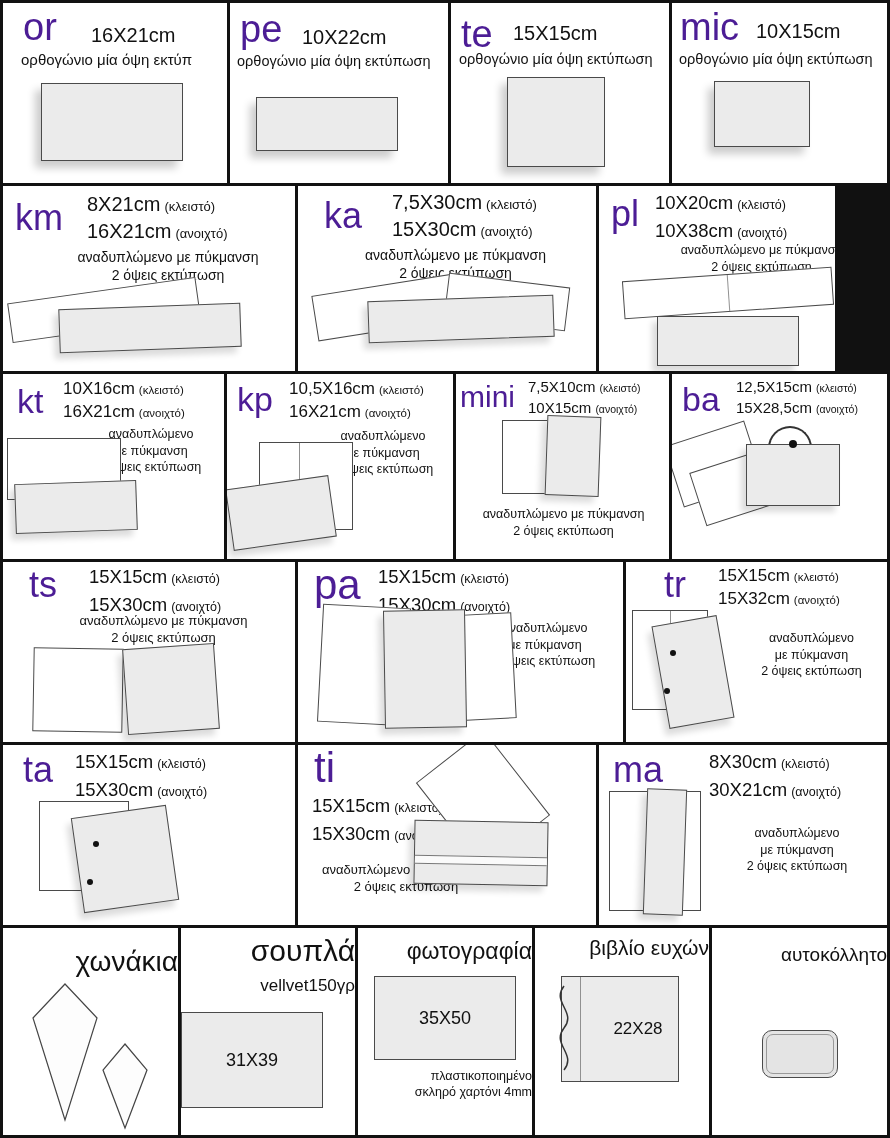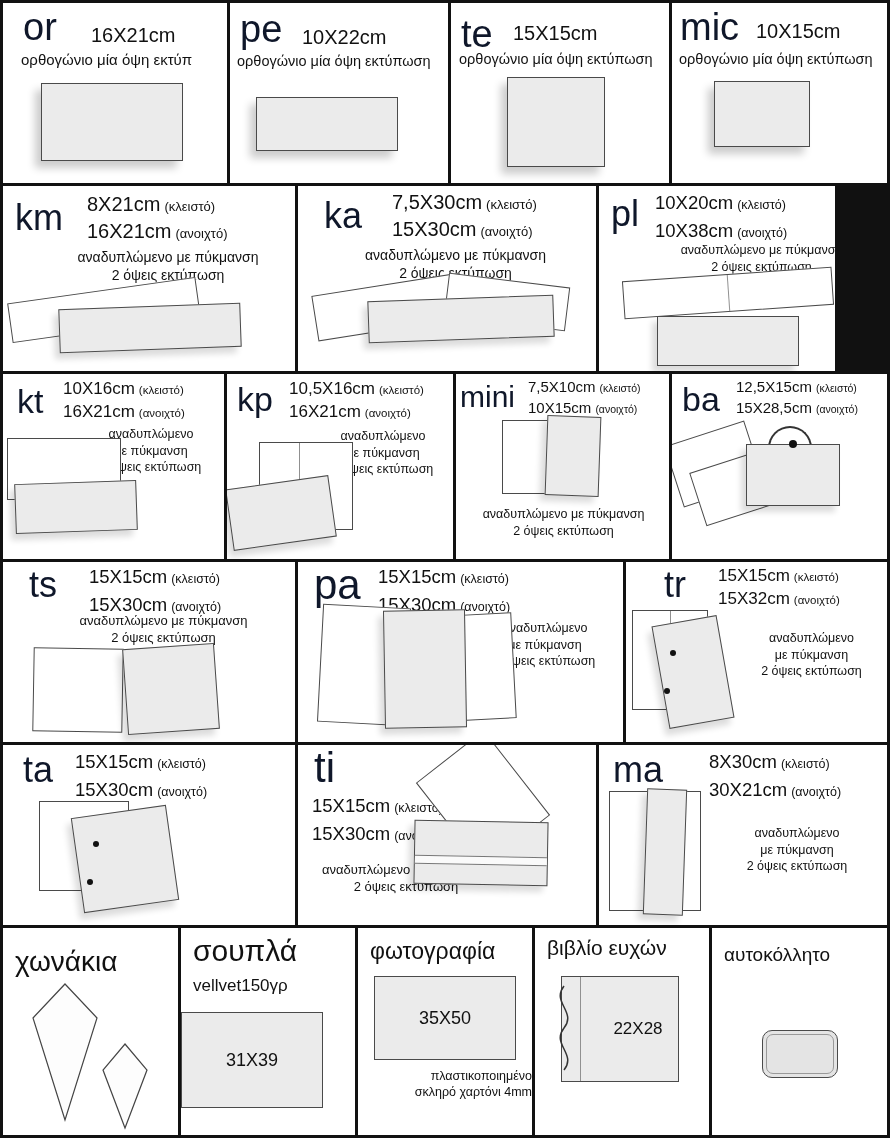--- a/index.html
+++ b/index.html
@@ -1,41 +1,41 @@
 <!DOCTYPE html>
 <html style="--line: #111111; --fill: #ebebeb; --stroke: #4a4a4a; --text: #111111;"><head>
 <meta charset="utf-8">
 <style>
   *{margin:0;padding:0;box-sizing:border-box}
   html,body{background:#fff}
   body{font-family:"Liberation Sans","DejaVu Sans",sans-serif;color:var(--text,#111)}
   .grid{width:890px;height:1138px;background:var(--line,#111);padding:3px;display:flex;flex-direction:column;gap:3px}
   .row{display:flex;gap:3px}
   .cell{position:relative;background:#fff;overflow:hidden;flex:0 0 auto}
-  .code{position:absolute;line-height:1;color:#0f172a}
+  .code{position:absolute;line-height:1;color:#4c1d95}
   .sizes{position:absolute;white-space:nowrap}
   .sline{line-height:25px}
   .sv{font-size:18.5px}
   .st{font-size:12.5px;margin-left:4px}
   .sz-lg .sv{font-size:20px}.sz-lg .st{font-size:13px}
   .sz-md .sv{font-size:17px}.sz-md .st{font-size:11.5px}.sz-md .sline{line-height:22px}
   .sz-sm .sv{font-size:15px}.sz-sm .st{font-size:10.5px}.sz-sm .sline{line-height:20px}
   .desc{position:absolute;font-size:14.5px;white-space:nowrap}
   .note{position:absolute;text-align:center;font-size:13px;line-height:1.32}
   .note span{display:block}
   .art{position:absolute;inset:0}
   .sh{position:absolute;background:var(--fill,#ebebeb);border:1px solid var(--stroke,#4a4a4a)}
   .sh.w{background:#fff}
   .shadow{box-shadow:-6px 7px 8px rgba(0,0,0,.20)}
   .shadow2{box-shadow:-5px 6px 6px rgba(0,0,0,.14)}
   .fv{position:absolute;top:0;bottom:0;width:1px;background:#909090}
   .dot{position:absolute;width:6px;height:6px;border-radius:50%;background:#111}
   .handle{position:absolute;border:2px solid #333;border-bottom:none;border-radius:44px 44px 0 0}
   .band{position:absolute;left:0;right:0;top:55%;height:9px;background:#fafafa;border-top:1px solid #777;border-bottom:1px solid #777}
-  .ctr{position:absolute;left:12px;right:0;text-align:left}
+  .ctr{position:absolute;left:0;right:0;text-align:right}
   .shtxt{position:absolute;inset:0;display:flex;align-items:center;justify-content:center;font-size:18px}
   .b6note{position:absolute;left:0;right:0;text-align:right;font-size:12.5px;line-height:16px}
   .b6note span{display:block}
   .ring{position:absolute;inset:3px;border:1px solid #999;border-radius:7px}
 </style>
 </head>
 <body>
 
 <div class="grid">
 

